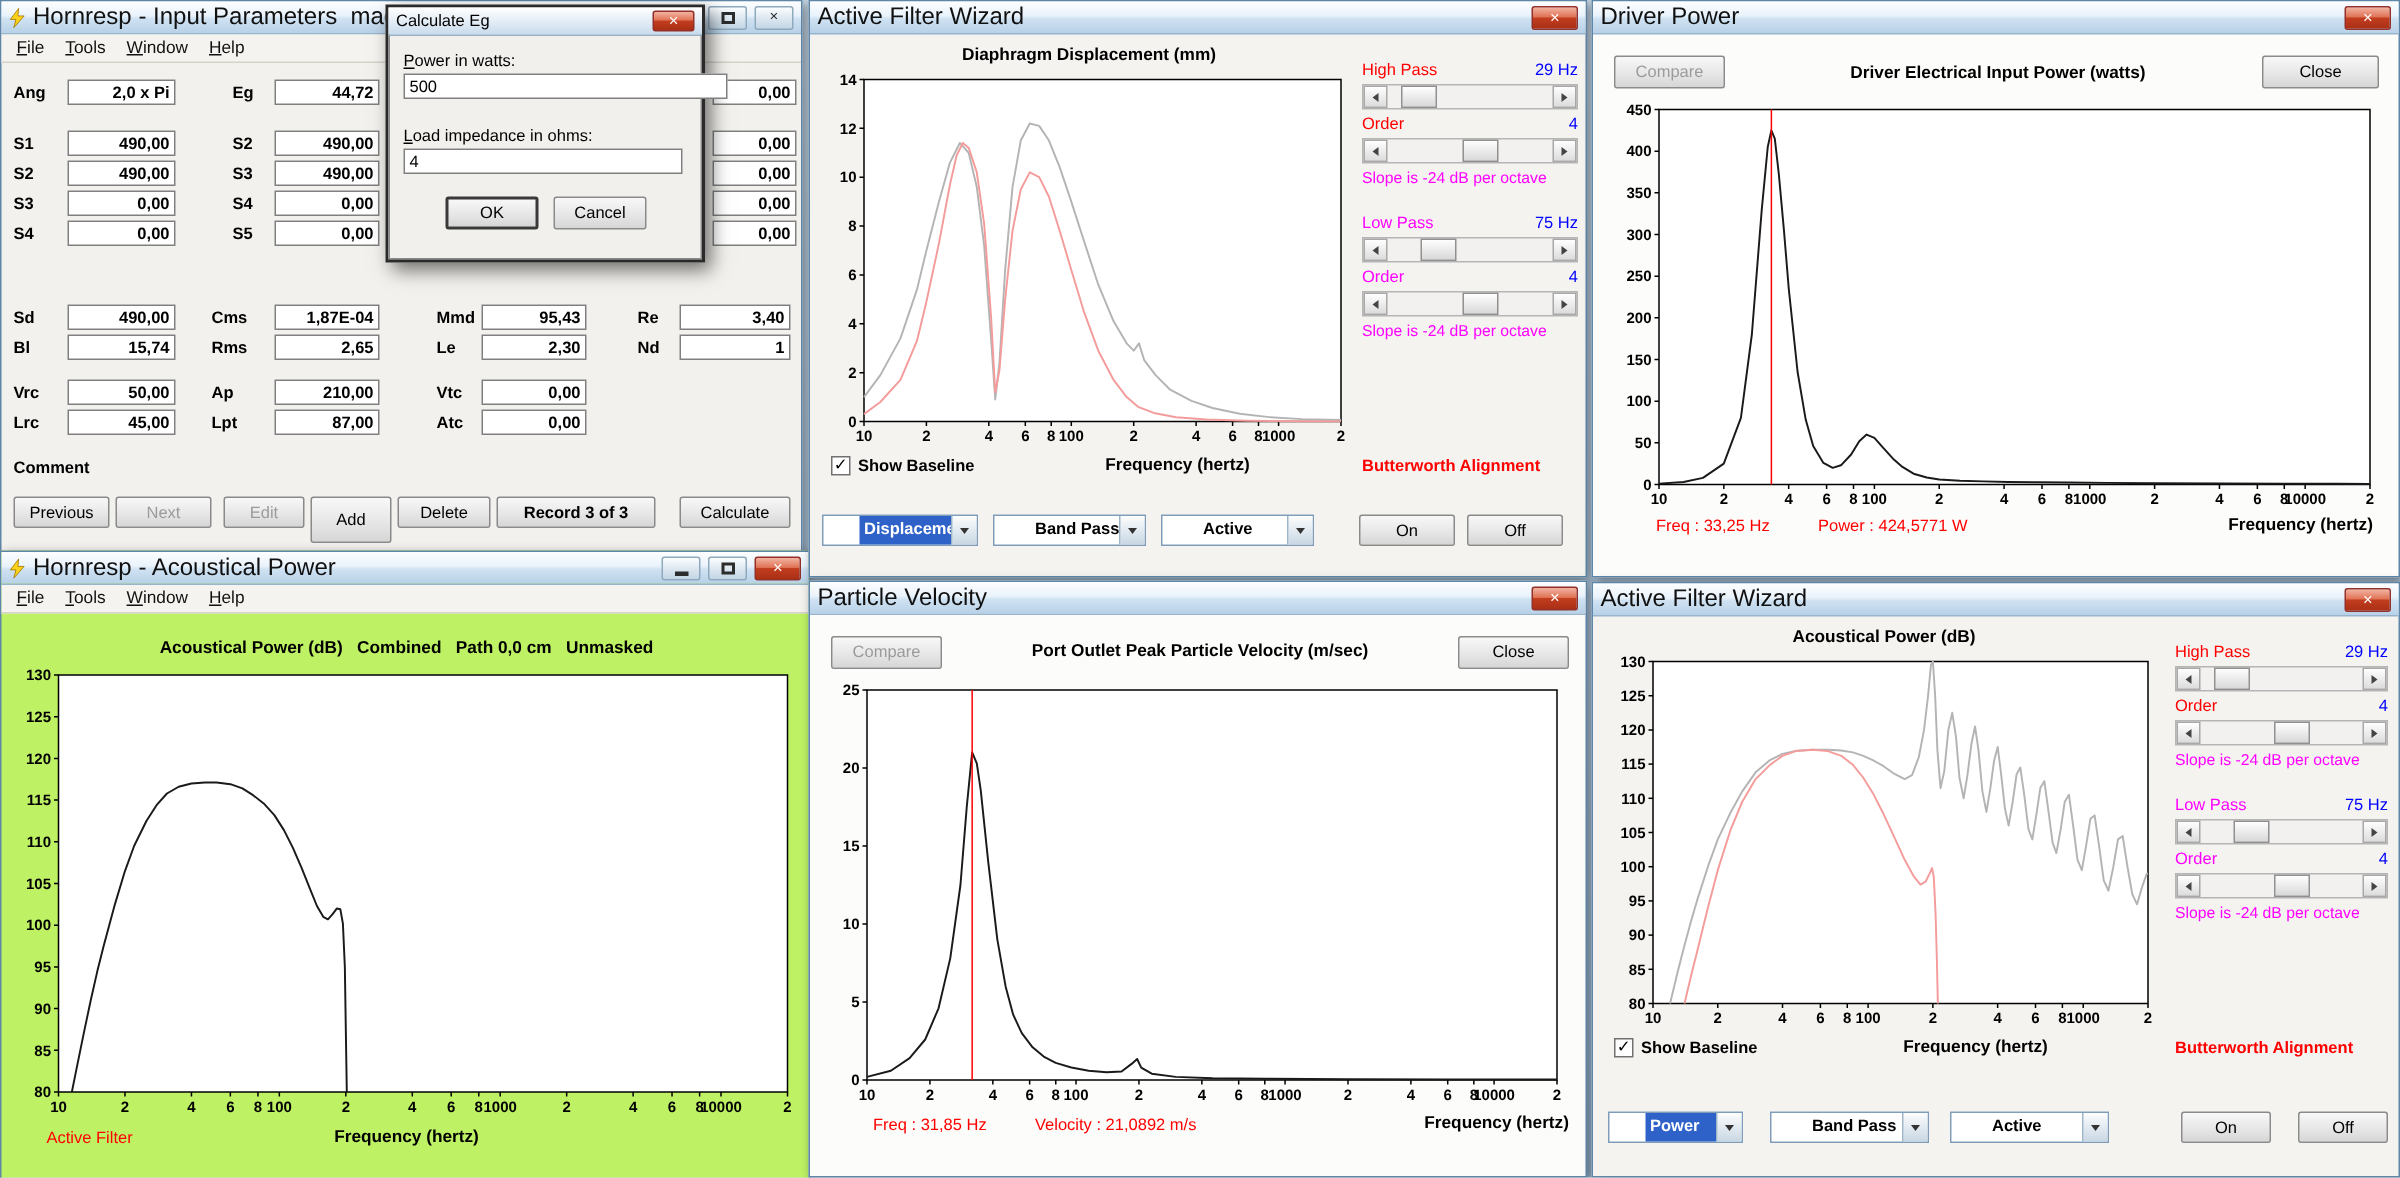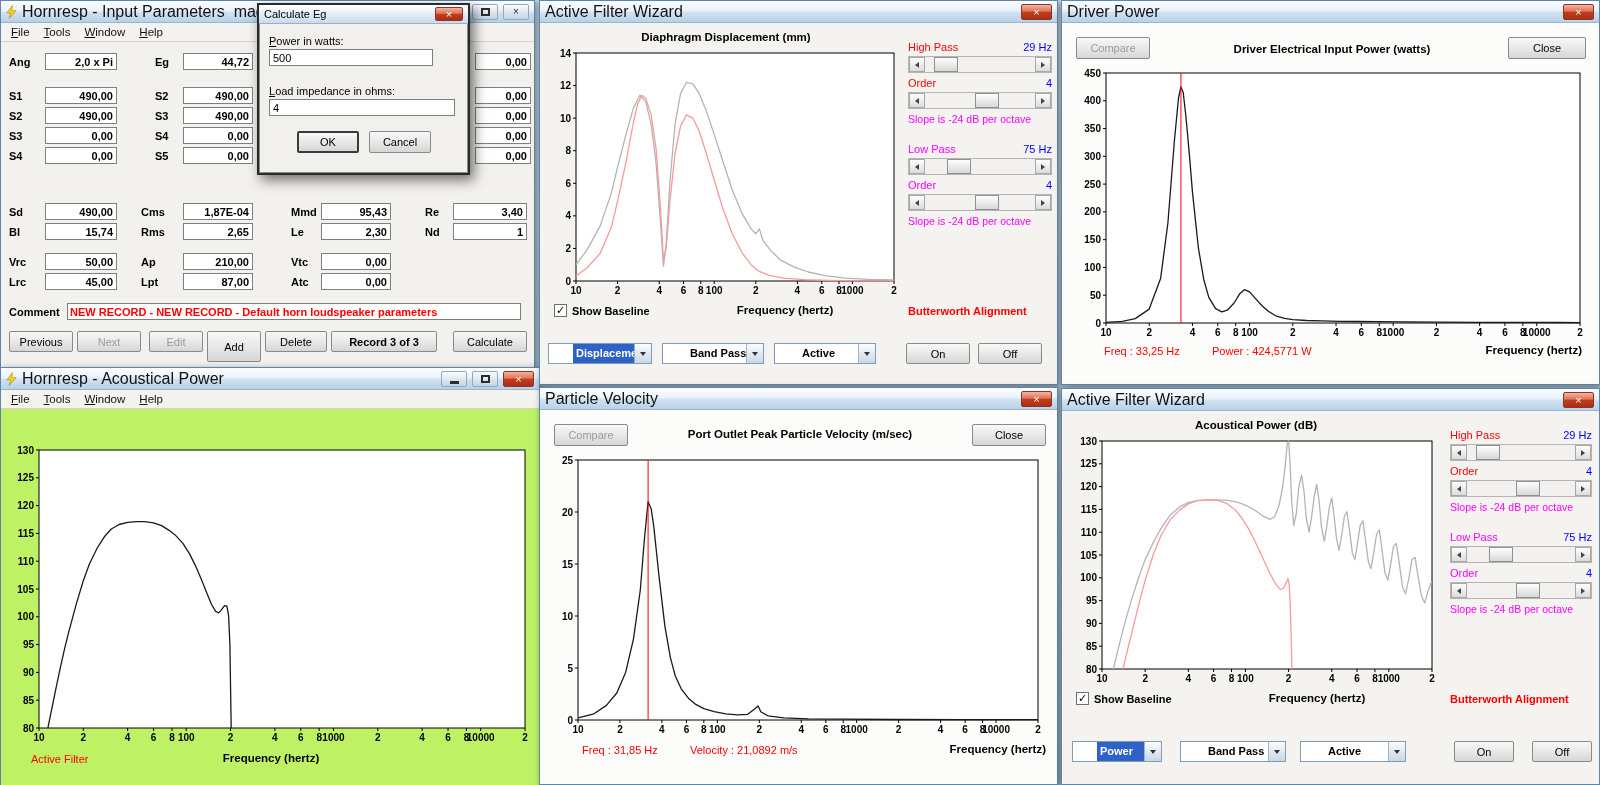--- a/index.html
+++ b/index.html
@@ -130,21 +130,20 @@
   <div class="field" style="left:320px;top:252px;width:70px">0,00</div>
 
   <span class="lbl" style="left:8px;top:275px">Lrc</span>
   <div class="field" style="left:44px;top:272px;width:72px">45,00</div>
   <span class="lbl" style="left:140px;top:275px">Lpt</span>
   <div class="field" style="left:182px;top:272px;width:70px">87,00</div>
   <span class="lbl" style="left:290px;top:275px">Atc</span>
   <div class="field" style="left:320px;top:272px;width:70px">0,00</div>
 
   <span class="lbl" style="left:8px;top:305px">Comment</span>
-  <div class="field left red" style="left:66px;top:302px;width:454px">NEW RECORD - NEW RECORD - Default horn loudspeaker parameters</div>
 
   <div class="btn" style="left:8px;top:330px;width:64px;height:21px">Previous</div>
   <div class="btn dis" style="left:76px;top:330px;width:64px;height:21px">Next</div>
   <div class="btn dis" style="left:148px;top:330px;width:54px;height:21px">Edit</div>
   <div class="btn" style="left:206px;top:330px;width:54px;height:31px">Add</div>
   <div class="btn" style="left:264px;top:330px;width:62px;height:21px">Delete</div>
   <div class="btn b" style="left:330px;top:330px;width:106px;height:21px">Record 3 of 3</div>
   <div class="btn" style="left:452px;top:330px;width:74px;height:21px">Calculate</div>
 </div>
 
@@ -163,20 +162,21 @@
         <span class="gly-max"></span>
       </span>
     <span class="xbtn" style="margin-left:0"><span>×</span></span>
   </div>
   <div class="menubar">
     <span class="mi">File</span>
     <span class="mi">Tools</span>
     <span class="mi">Window</span>
     <span class="mi">Help</span>
   </div>
+  <div class="ctitle" style="left:0;top:58px;width:540px">Acoustical Power (dB)   Combined   Path 0,0 cm   Unmasked</div>
   <div class="chart" style="left:8px;top:76px;width:524px;height:300px"><svg width="524" height="300">
         <rect x="30" y="6" width="486" height="278" fill="#ffffff" stroke="#000000" stroke-width="1"></rect>
         <line x1="27" y1="284" x2="30" y2="284" stroke="#000"></line>
         <text x="25" y="287.5" text-anchor="end" font-size="10" font-weight="bold" font-family="&quot;Liberation Sans&quot;,&quot;DejaVu Sans&quot;,sans-serif">80</text>
         <line x1="27" y1="256.2" x2="30" y2="256.2" stroke="#000"></line>
         <text x="25" y="259.7" text-anchor="end" font-size="10" font-weight="bold" font-family="&quot;Liberation Sans&quot;,&quot;DejaVu Sans&quot;,sans-serif">85</text>
         <line x1="27" y1="228.4" x2="30" y2="228.4" stroke="#000"></line>
         <text x="25" y="231.9" text-anchor="end" font-size="10" font-weight="bold" font-family="&quot;Liberation Sans&quot;,&quot;DejaVu Sans&quot;,sans-serif">90</text>
         <line x1="27" y1="200.60000000000002" x2="30" y2="200.60000000000002" stroke="#000"></line>
         <text x="25" y="204.10000000000002" text-anchor="end" font-size="10" font-weight="bold" font-family="&quot;Liberation Sans&quot;,&quot;DejaVu Sans&quot;,sans-serif">95</text>
@@ -603,18 +603,18 @@
   <div class="btn" style="left:392px;top:352px;width:60px;height:21px">On</div>
   <div class="btn" style="left:470px;top:352px;width:60px;height:21px">Off</div>
 </div>
 
 <div class="dlg" style="left:257px;top:3px;width:213px;height:172px">
   <div class="dtbar">
     <span class="t">Calculate Eg</span>
     <span class="xbtn" style="width:28px;height:14px;line-height:12px"><span>×</span></span>
   </div>
   <span class="dlbl" style="left:10px;top:30px">Power in watts:</span>
-  <div class="dinput" style="left:10px;top:44px;width:164px">500</div>
+  <div class="dinput" style="left:10px;top:44px;width:216px">500</div>
   <span class="dlbl" style="left:10px;top:80px">Load impedance in ohms:</span>
   <div class="dinput" style="left:10px;top:94px;width:186px">4</div>
   <div class="btn okbtn" style="left:38px;top:126px;width:62px;height:22px">OK</div>
   <div class="btn" style="left:110px;top:126px;width:62px;height:22px">Cancel</div>
 </div>
 
 </body></html>

